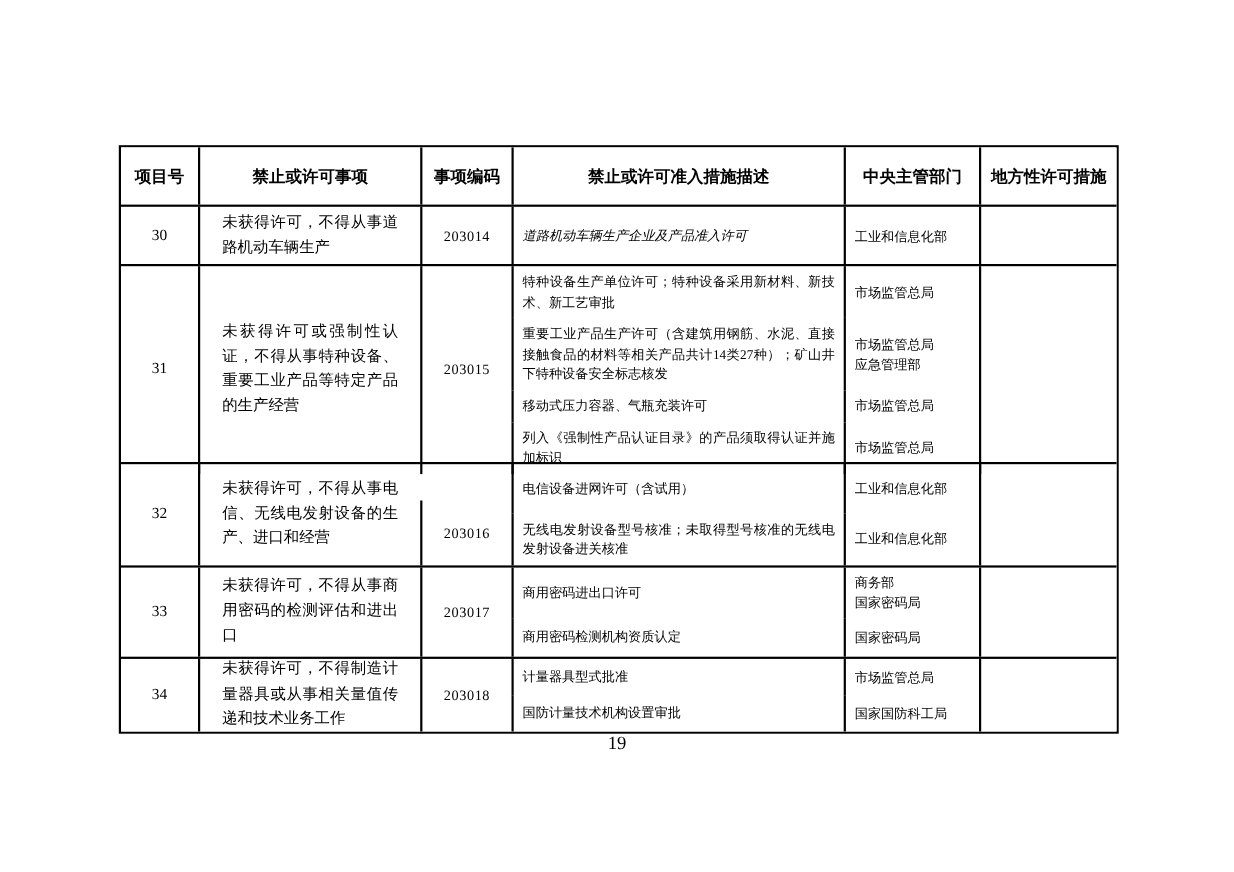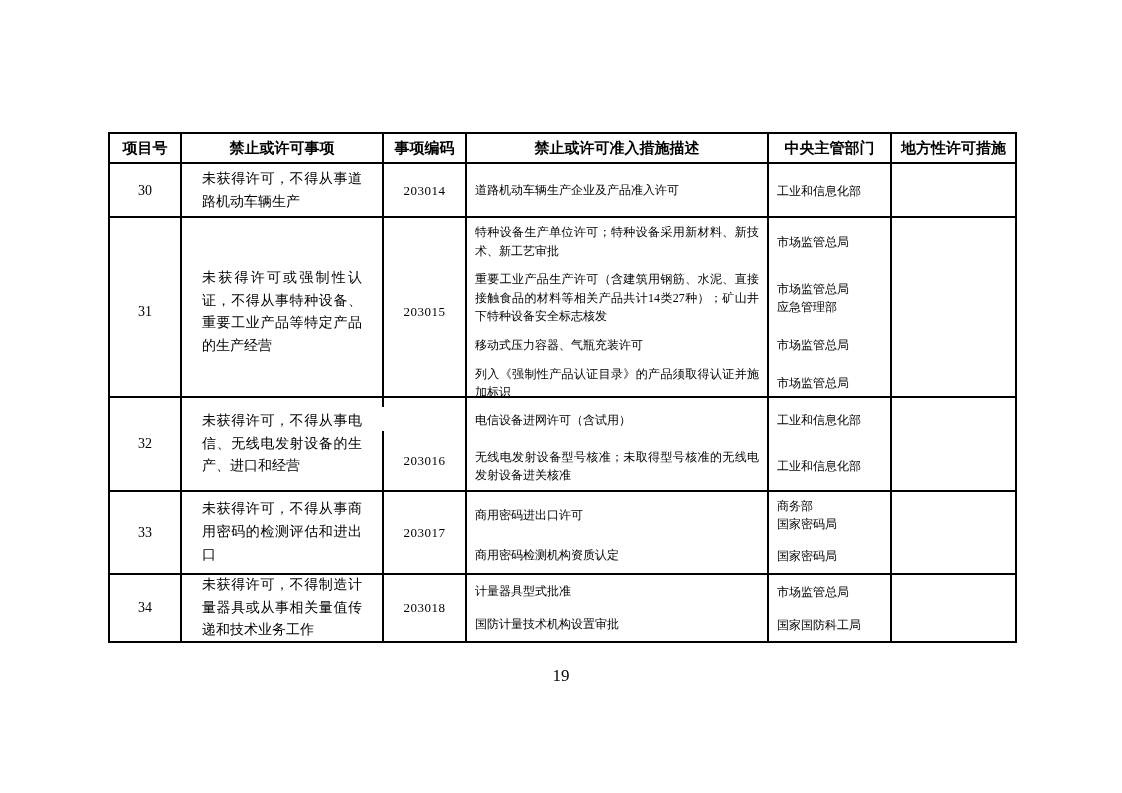--- a/index.html
+++ b/index.html
@@ -24,21 +24,21 @@
     border: 2px solid #000000;
   }
   .trow {
     display: grid;
     grid-template-columns: 70px 202px 83px 302px 123px 125px;
     background: #ffffff;
   }
   .trow + .trow {
     border-top: 2px solid #000000;
   }
-  .trow.head { height: 28px; }
+  .trow.head { height: 52px; }
   .cell {
     box-sizing: border-box;
     display: flex;
     align-items: center;
   }
   .bl { border-left: 2px solid #000000; }
   .hcell {
     justify-content: center;
     font-weight: bold;
     font-size: 15px;
@@ -95,21 +95,21 @@
       <div class="cell hcell bl">事项编码</div>
       <div class="cell hcell bl">禁止或许可准入措施描述</div>
       <div class="cell hcell bl">中央主管部门</div>
       <div class="cell hcell bl">地方性许可措施</div>
     </div>
 
   <div class="trow body" style="height: 52px; grid-template-rows: repeat(1, minmax(auto, 1fr));">
         <div class="cell c-id" style="grid-area: 1 / 1 / -1;">30</div>
         <div class="cell c-item bl" style="grid-area: 1 / 2 / -1;">未获得许可，不得从事道路机动车辆生产</div>
         <div class="cell c-code bl" style="grid-area: 1 / 3 / -1;">203014</div>
-        <div class="cell c-measure bl" style="grid-area: 1 / 4;">道路机动车辆生产企业及产品准入许可</div>
+        <div class="cell c-measure bl" style="grid-area: 1 / 4; font-style: italic;">道路机动车辆生产企业及产品准入许可</div>
         <div class="cell c-dept bl" style="grid-area: 1 / 5;">
           <div>工业和信息化部</div>
         </div>
         <div class="cell c-local bl" style="grid-area: 1 / 6 / -1;"></div>
       </div>
       <div class="trow body" style="height: 178px; grid-template-rows: repeat(4, minmax(auto, 1fr));">
         <div class="cell c-id" style="grid-area: 1 / 1 / -1;">31</div>
         <div class="cell c-item bl" style="grid-area: 1 / 2 / -1;">未获得许可或强制性认证，不得从事特种设备、重要工业产品等特定产品的生产经营</div>
         <div class="cell c-code bl" style="grid-area: 1 / 3 / -1;">203015</div>
         <div class="cell c-measure bl" style="grid-area: 1 / 4;">特种设备生产单位许可；特种设备采用新材料、新技术、新工艺审批</div>

